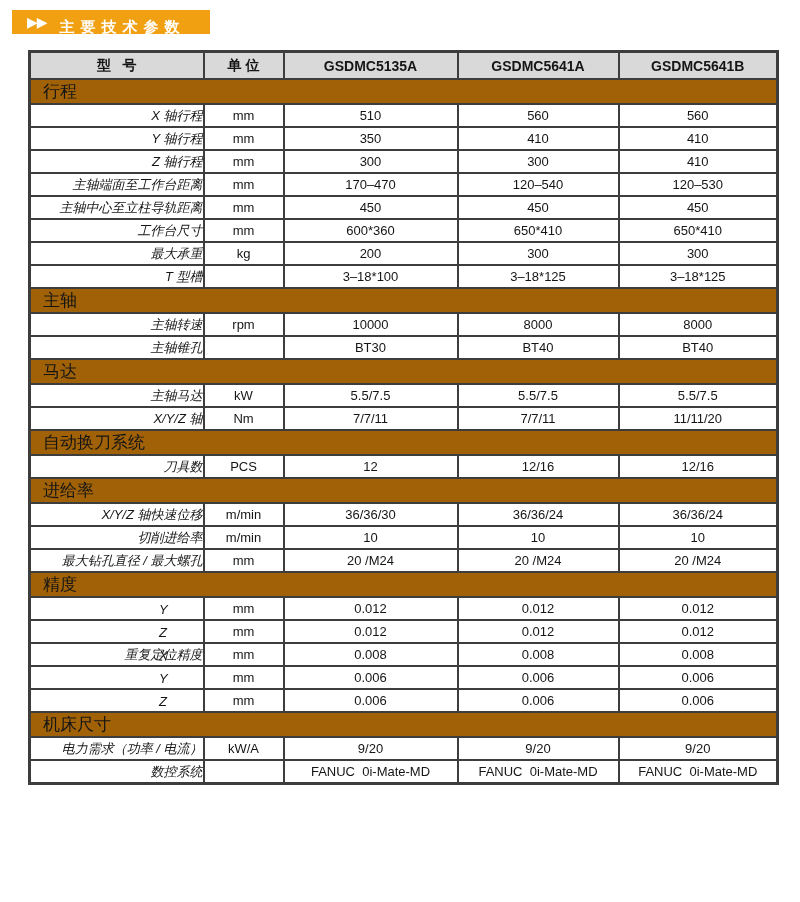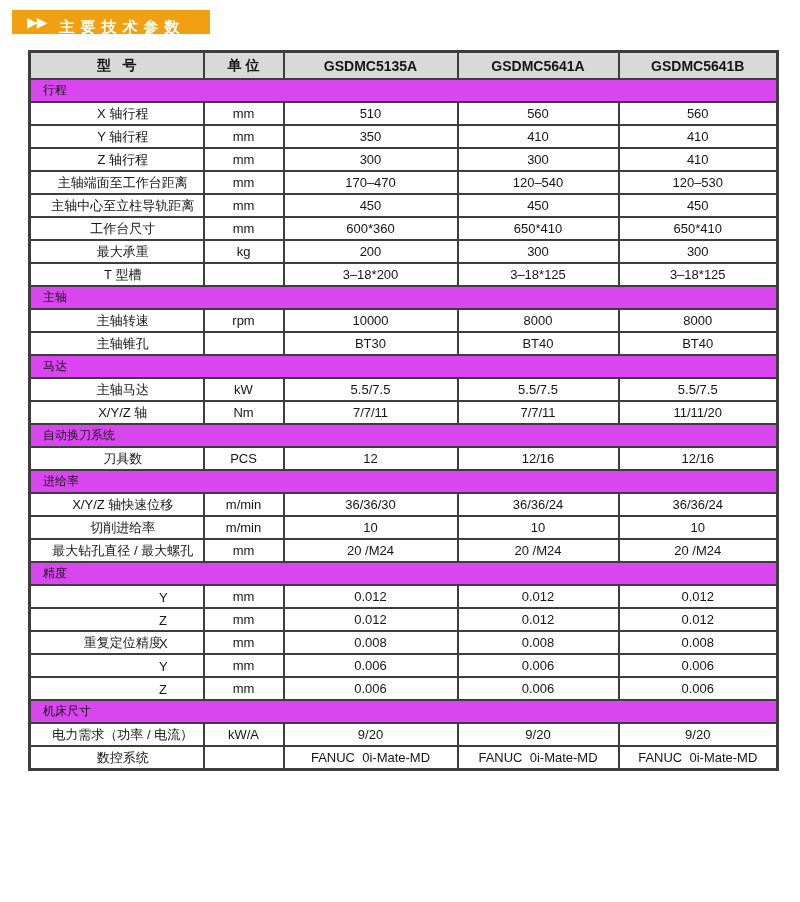--- a/index.html
+++ b/index.html
@@ -59,30 +59,31 @@
     overflow: hidden;
   }
   thead th {
     background: #d9d9d9;
     height: 25px;
     font-size: 14px;
     font-weight: bold;
     white-space: pre;
   }
   tr.section-row td {
-    background: #d946ef;
+    background: #a16207;
     text-align: left;
     padding-left: 12px;
-    font-size: 12px;
+    font-size: 17px;
   }
   td.label-cell {
-    text-align: center;
+    text-align: right;
     padding-left: 12px;
     position: relative;
     white-space: pre;
+    font-style: italic;
   }
   td.label-cell .axis {
     position: absolute;
     left: 128px;
     top: 50%;
     transform: translateY(-50%);
   }
   td.unit-cell,
   td.value-cell {
     text-align: center;
@@ -163,21 +164,21 @@
       <tr class="data-row">
         <td class="label-cell"><span>最大承重</span></td>
         <td class="unit-cell">kg</td>
         <td class="value-cell">200</td>
         <td class="value-cell">300</td>
         <td class="value-cell">300</td>
       </tr>
       <tr class="data-row">
         <td class="label-cell"><span>T 型槽</span></td>
         <td class="unit-cell"></td>
-        <td class="value-cell">3–18*200</td>
+        <td class="value-cell">3–18*100</td>
         <td class="value-cell">3–18*125</td>
         <td class="value-cell">3–18*125</td>
       </tr>
       <tr class="section-row">
         <td colspan="5">主轴</td>
       </tr>
       <tr class="data-row">
         <td class="label-cell"><span>主轴转速</span></td>
         <td class="unit-cell">rpm</td>
         <td class="value-cell">10000</td>

